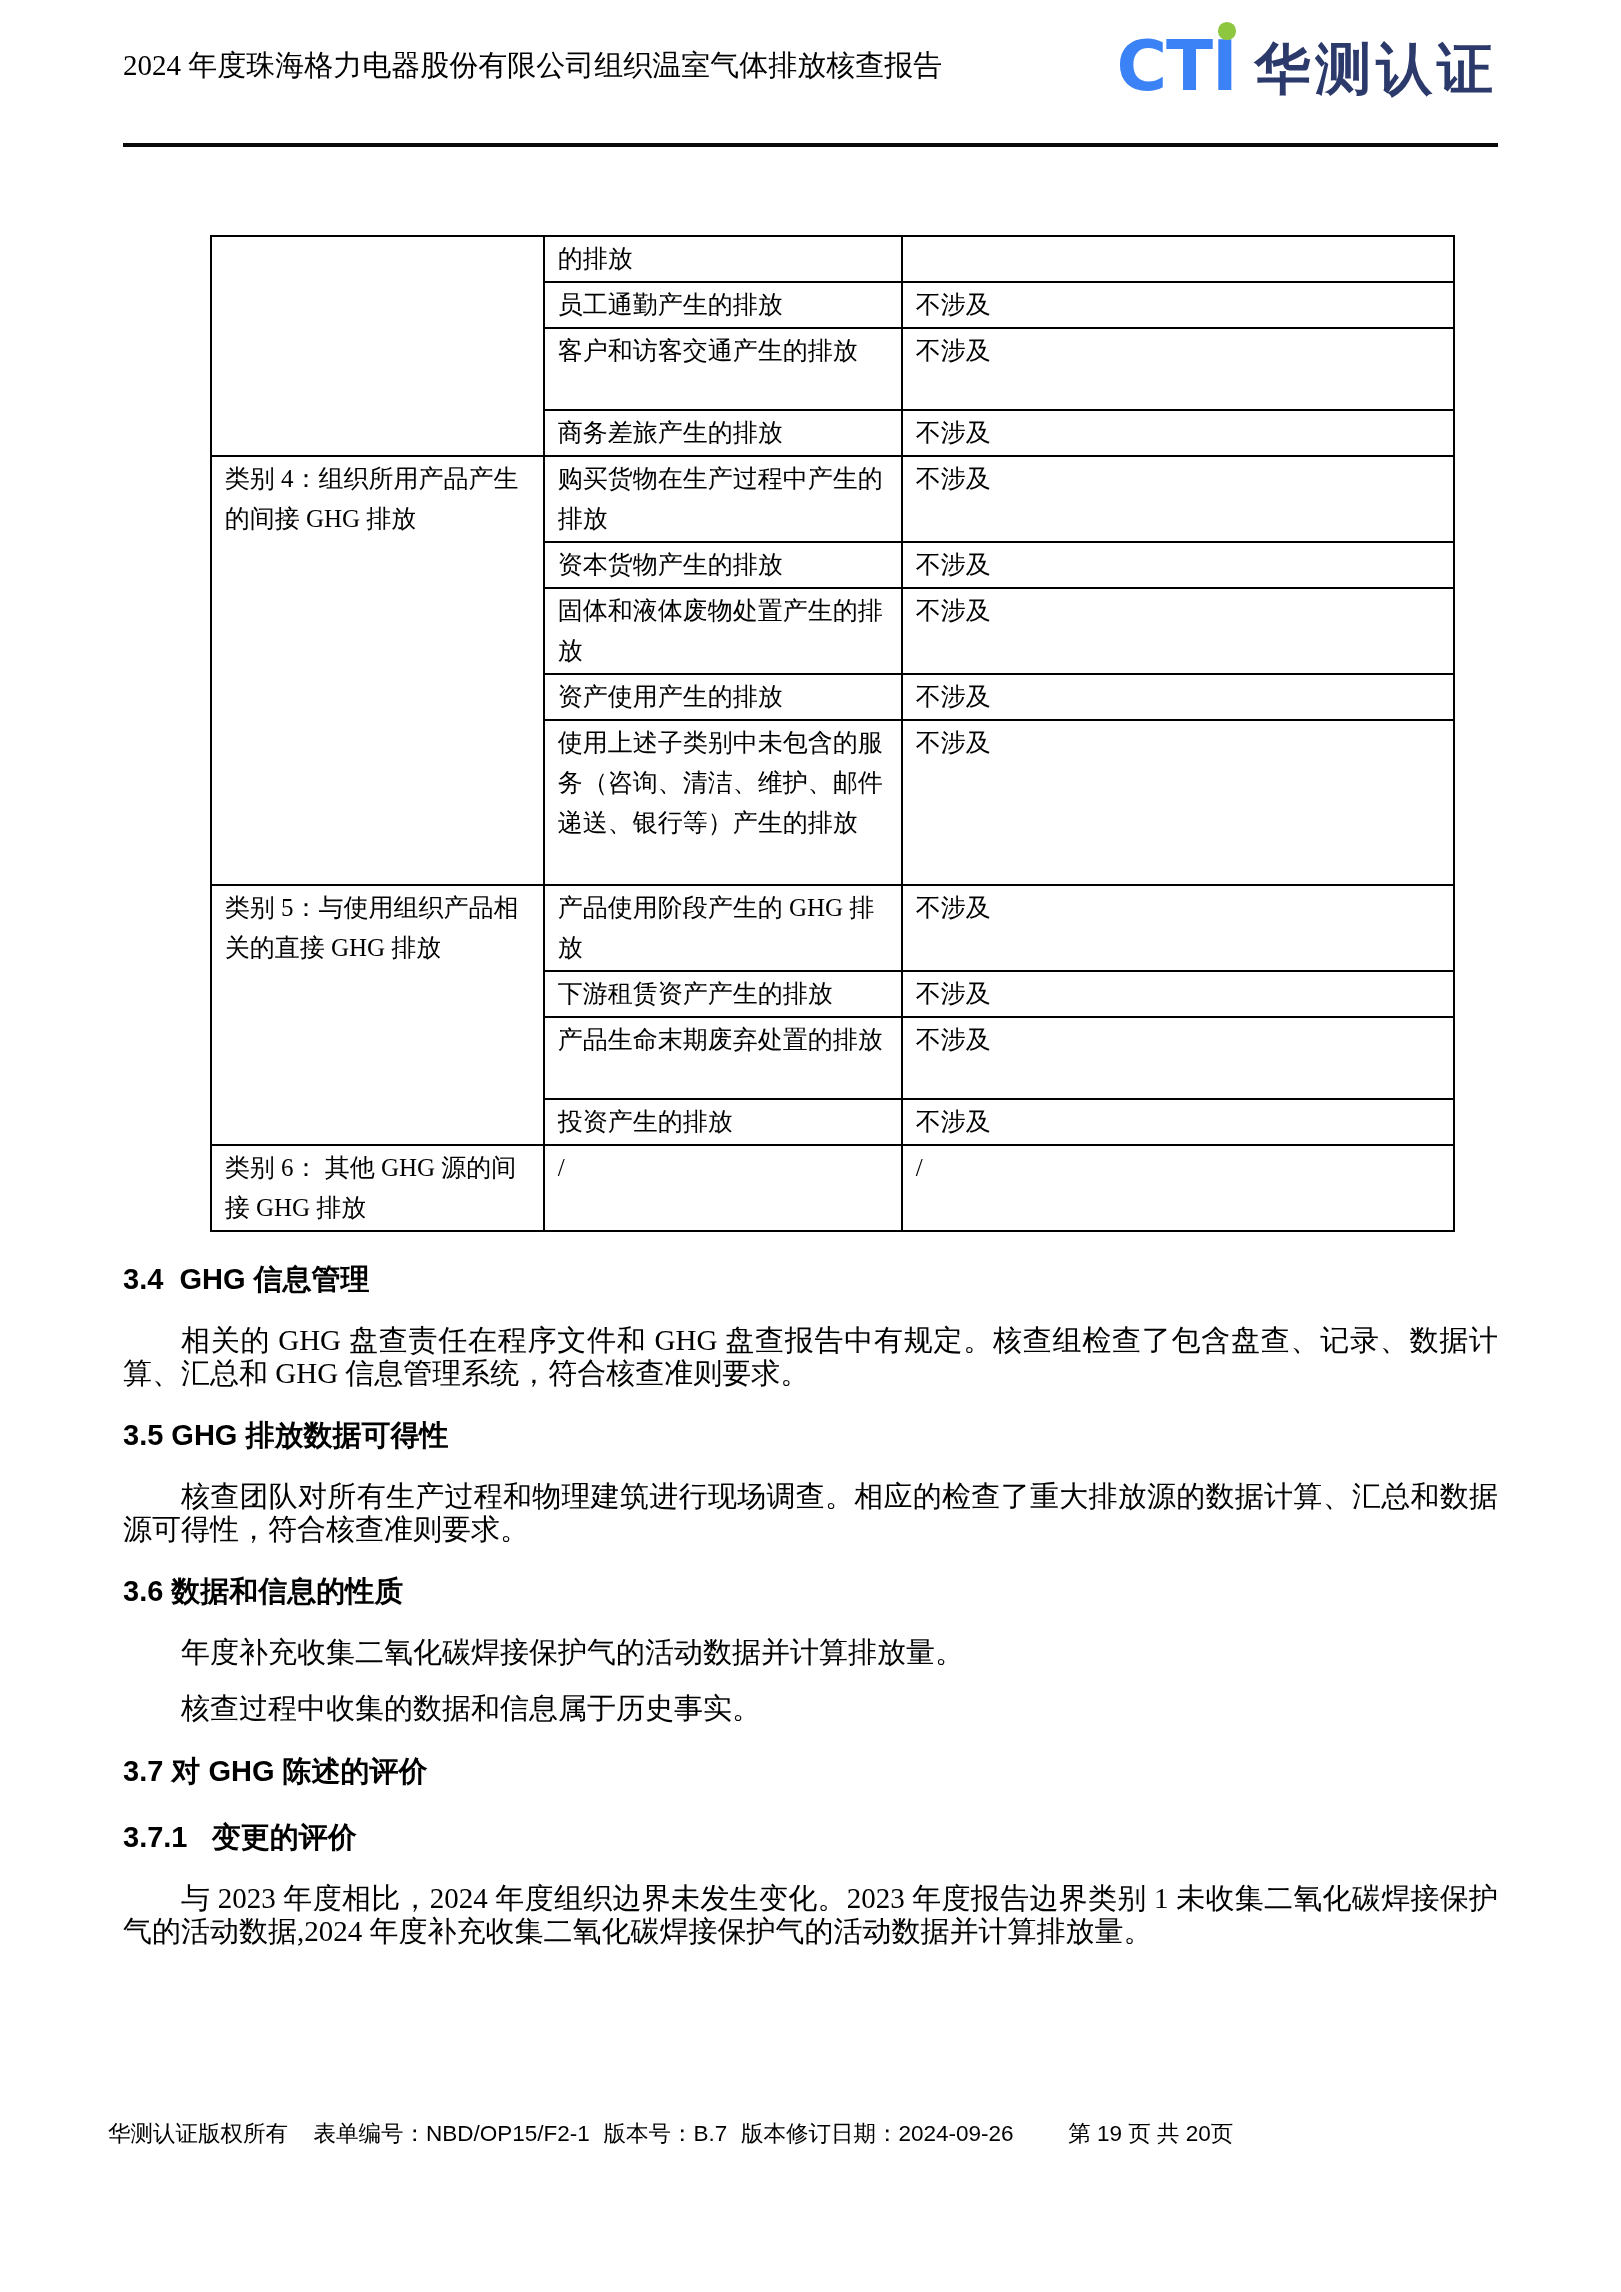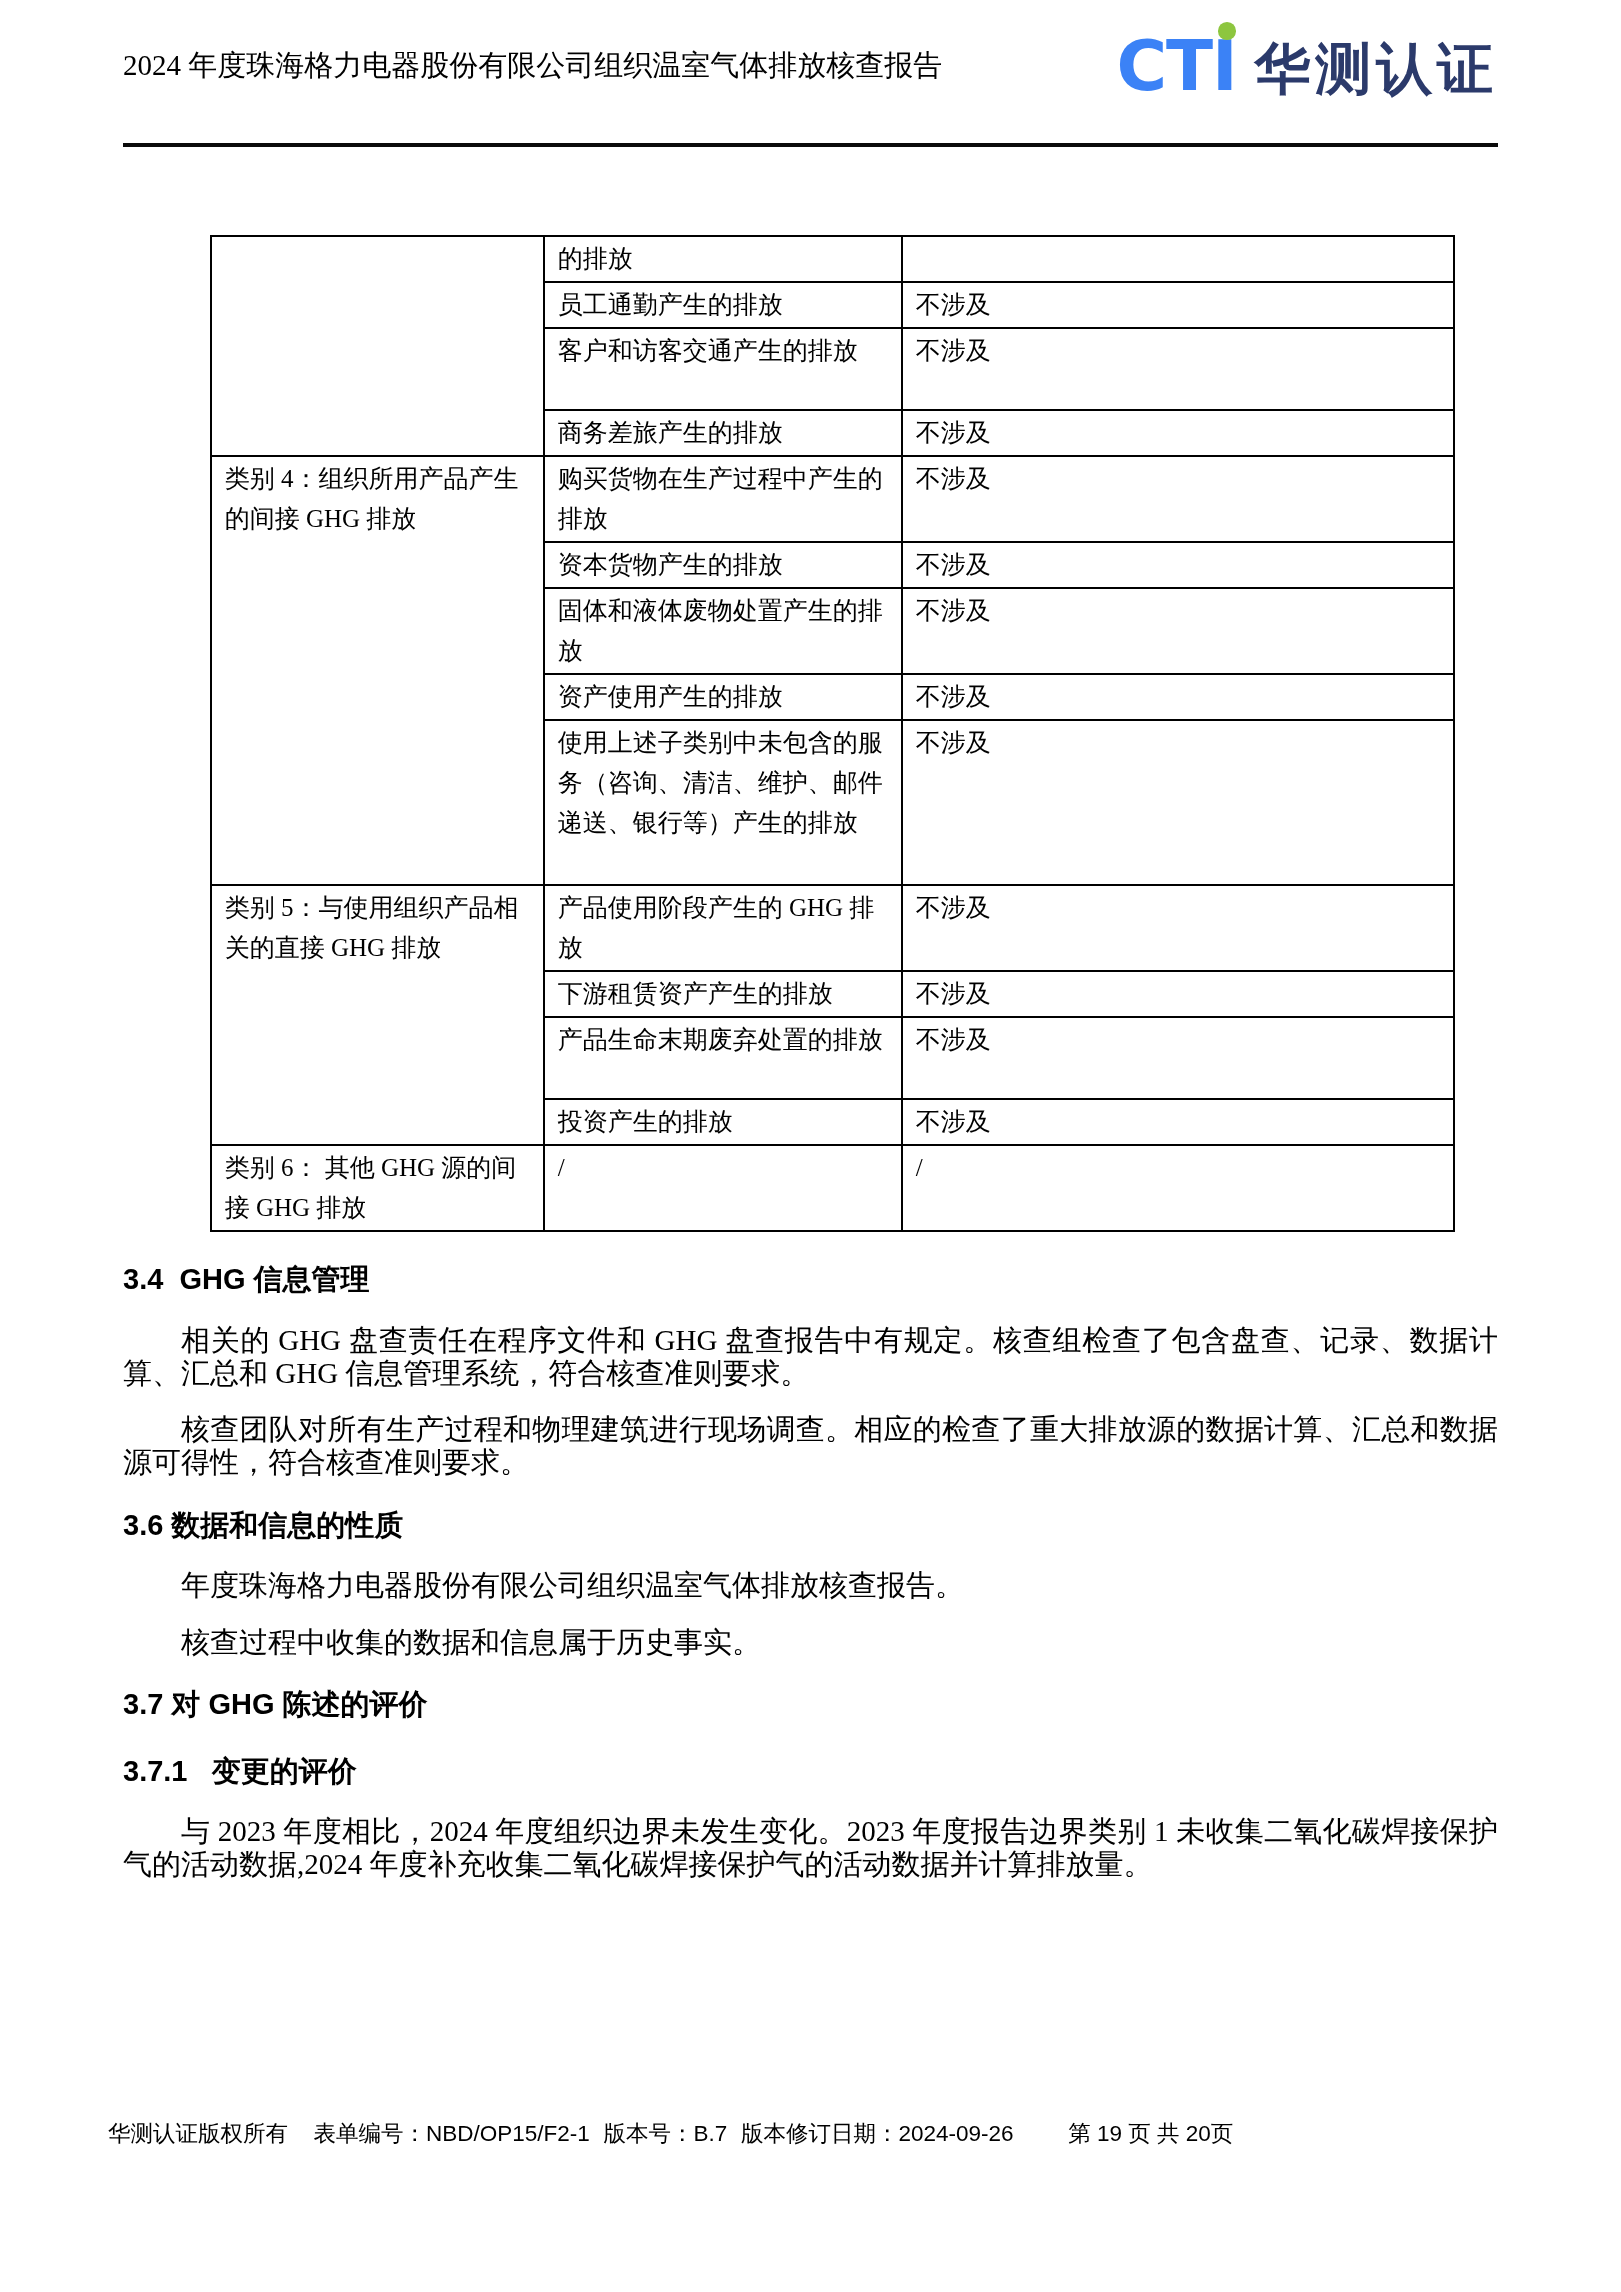--- a/index.html
+++ b/index.html
@@ -216,24 +216,25 @@
           <td class="status pad-top">/</td>
         </tr>
       </tbody>
     </table>
   </div>
 
   <div class="sections">
     <h2 class="sec first">3.4  GHG 信息管理</h2>
     <p class="body">相关的 GHG 盘查责任在程序文件和 GHG 盘查报告中有规定。核查组检查了包含盘查、记录、数据计算、汇总和 GHG 信息管理系统，符合核查准则要求。</p>
 
+    <h2 class="sec">3.5 GHG 排放数据可得性</h2>
     <p class="body">核查团队对所有生产过程和物理建筑进行现场调查。相应的检查了重大排放源的数据计算、汇总和数据源可得性，符合核查准则要求。</p>
 
     <h2 class="sec">3.6 数据和信息的性质</h2>
-    <p class="body">年度珠海格力电器股份有限公司组织温室气体排放核查报告。</p>
+    <p class="body">年度补充收集二氧化碳焊接保护气的活动数据并计算排放量。</p>
     <p class="body">核查过程中收集的数据和信息属于历史事实。</p>
 
     <h2 class="sec">3.7 对 GHG 陈述的评价</h2>
 
     <h2 class="sec">3.7.1   变更的评价</h2>
     <p class="body">与 2023 年度相比，2024 年度组织边界未发生变化。2023 年度报告边界类别 1 未收集二氧化碳焊接保护气的活动数据,2024 年度补充收集二氧化碳焊接保护气的活动数据并计算排放量。</p>
   </div>
 
   <footer class="ftr">
     <span class="seg seg-owner">华测认证版权所有</span>

